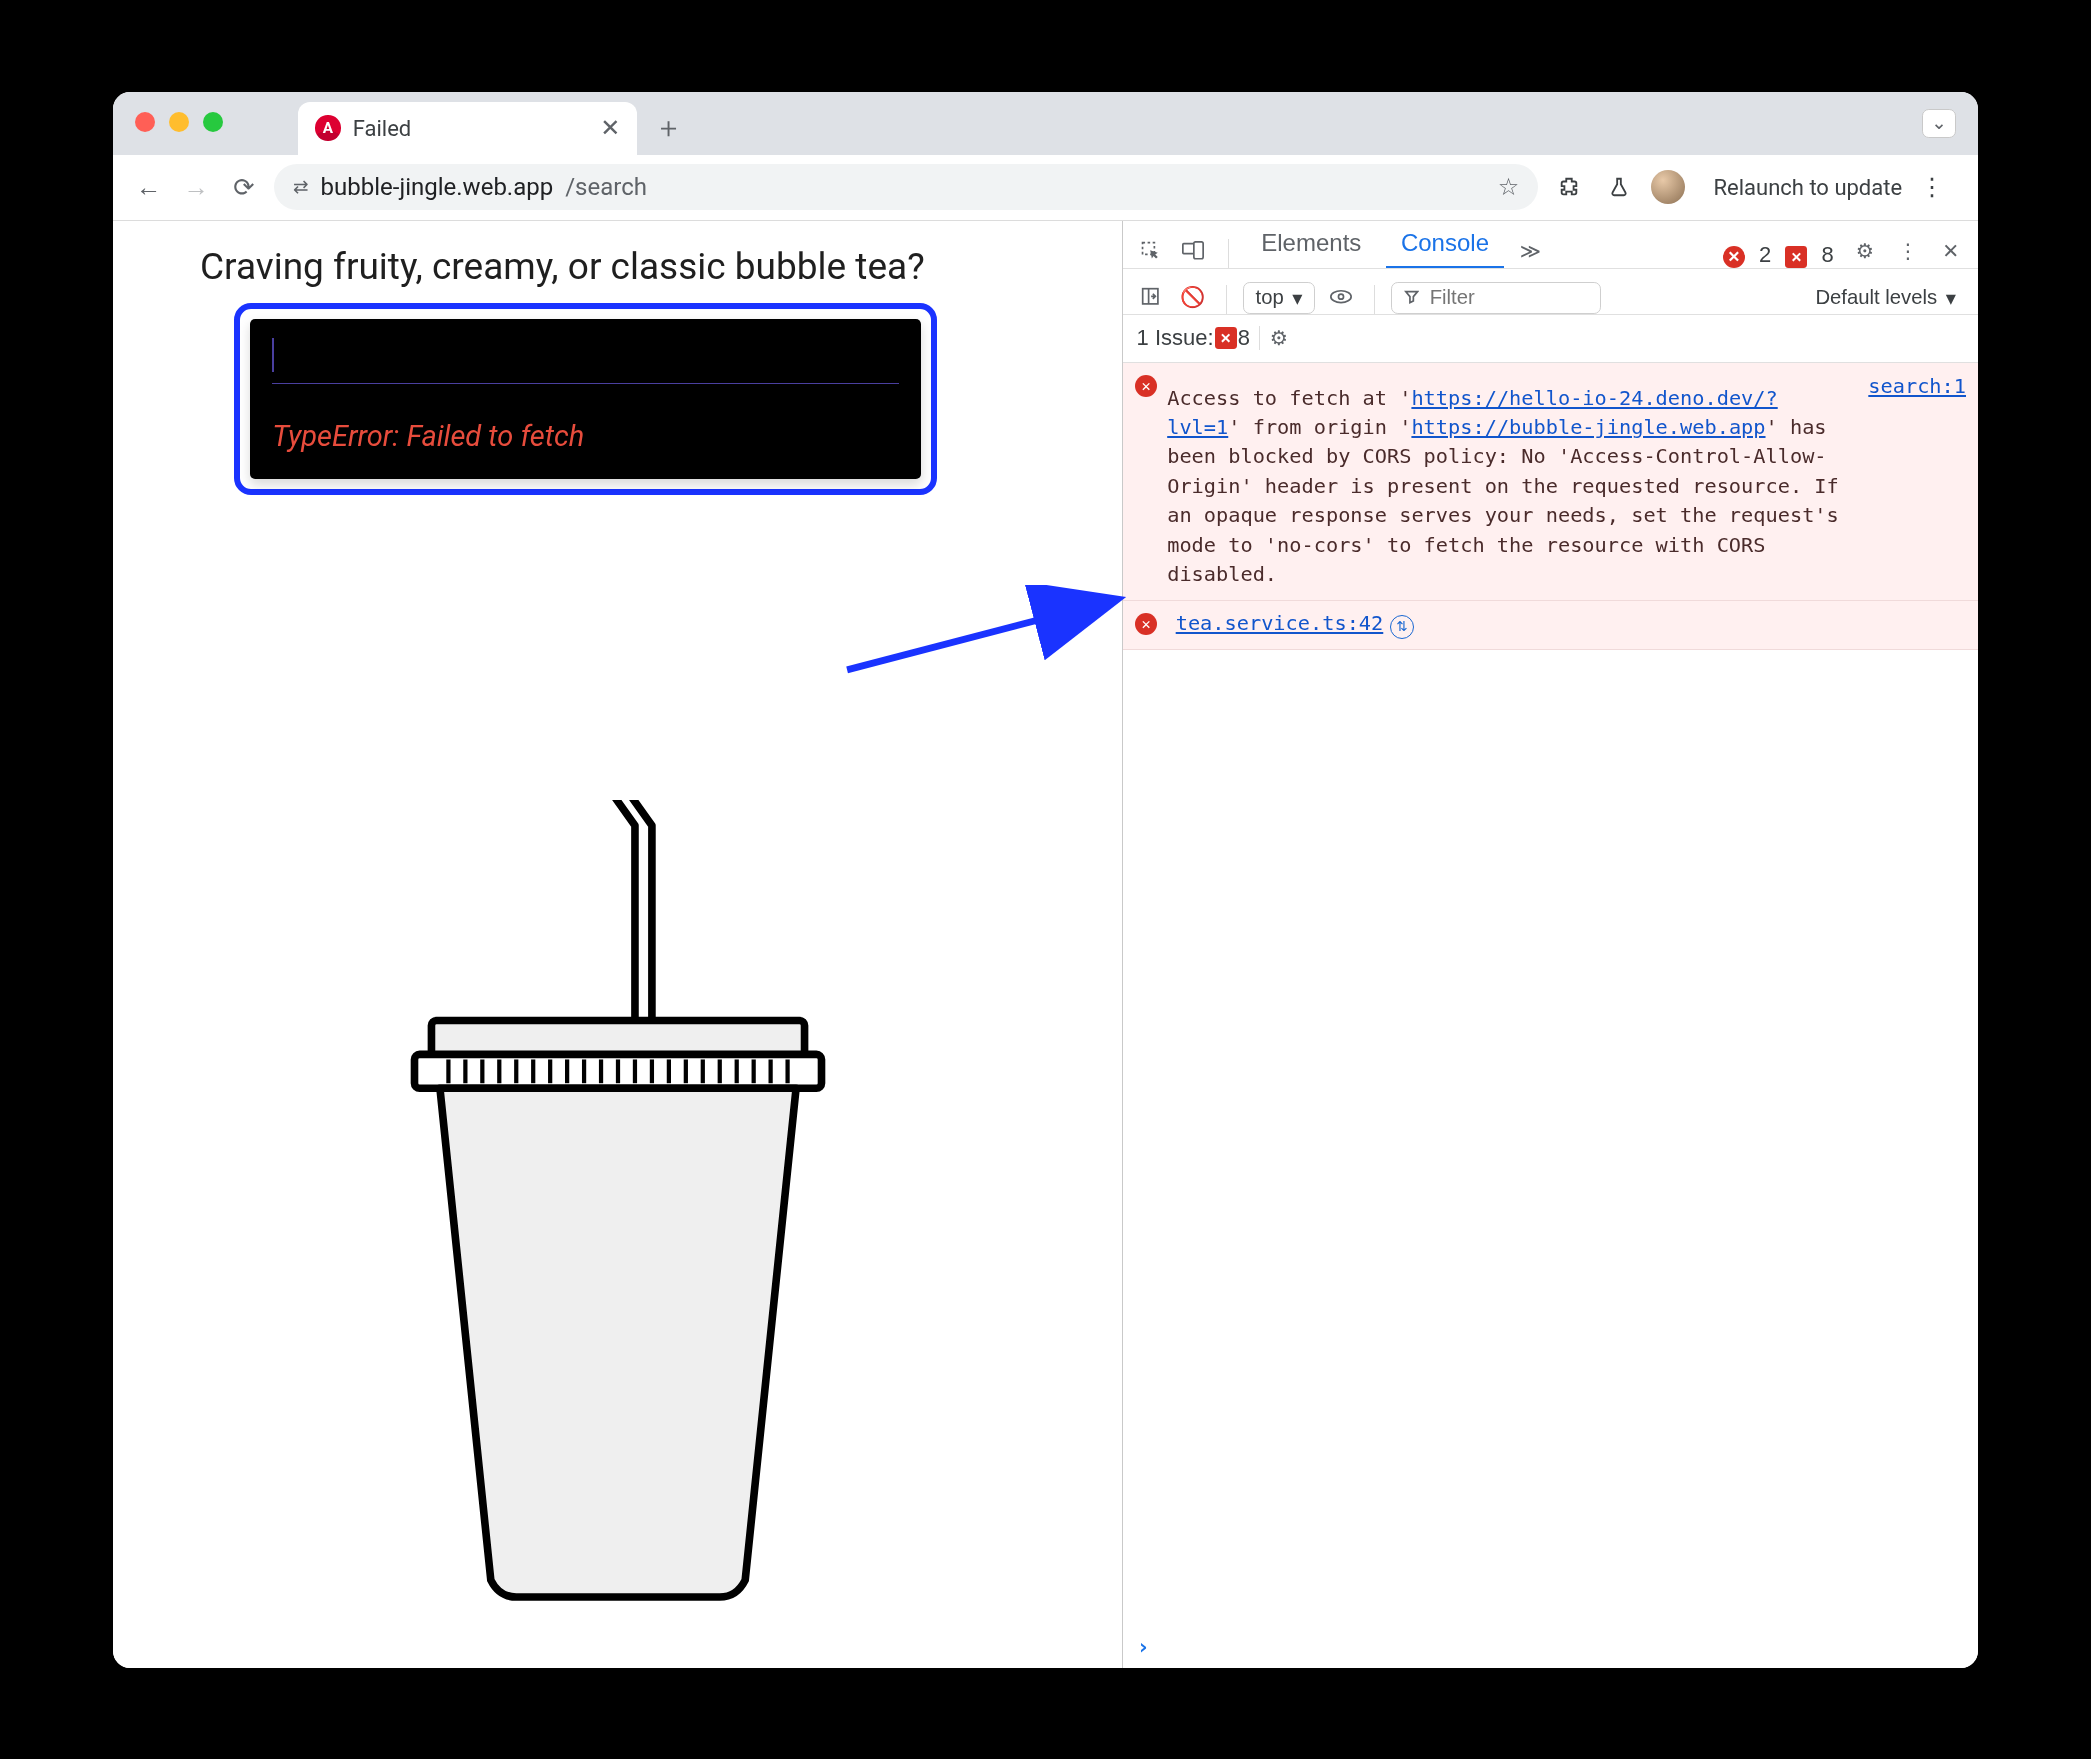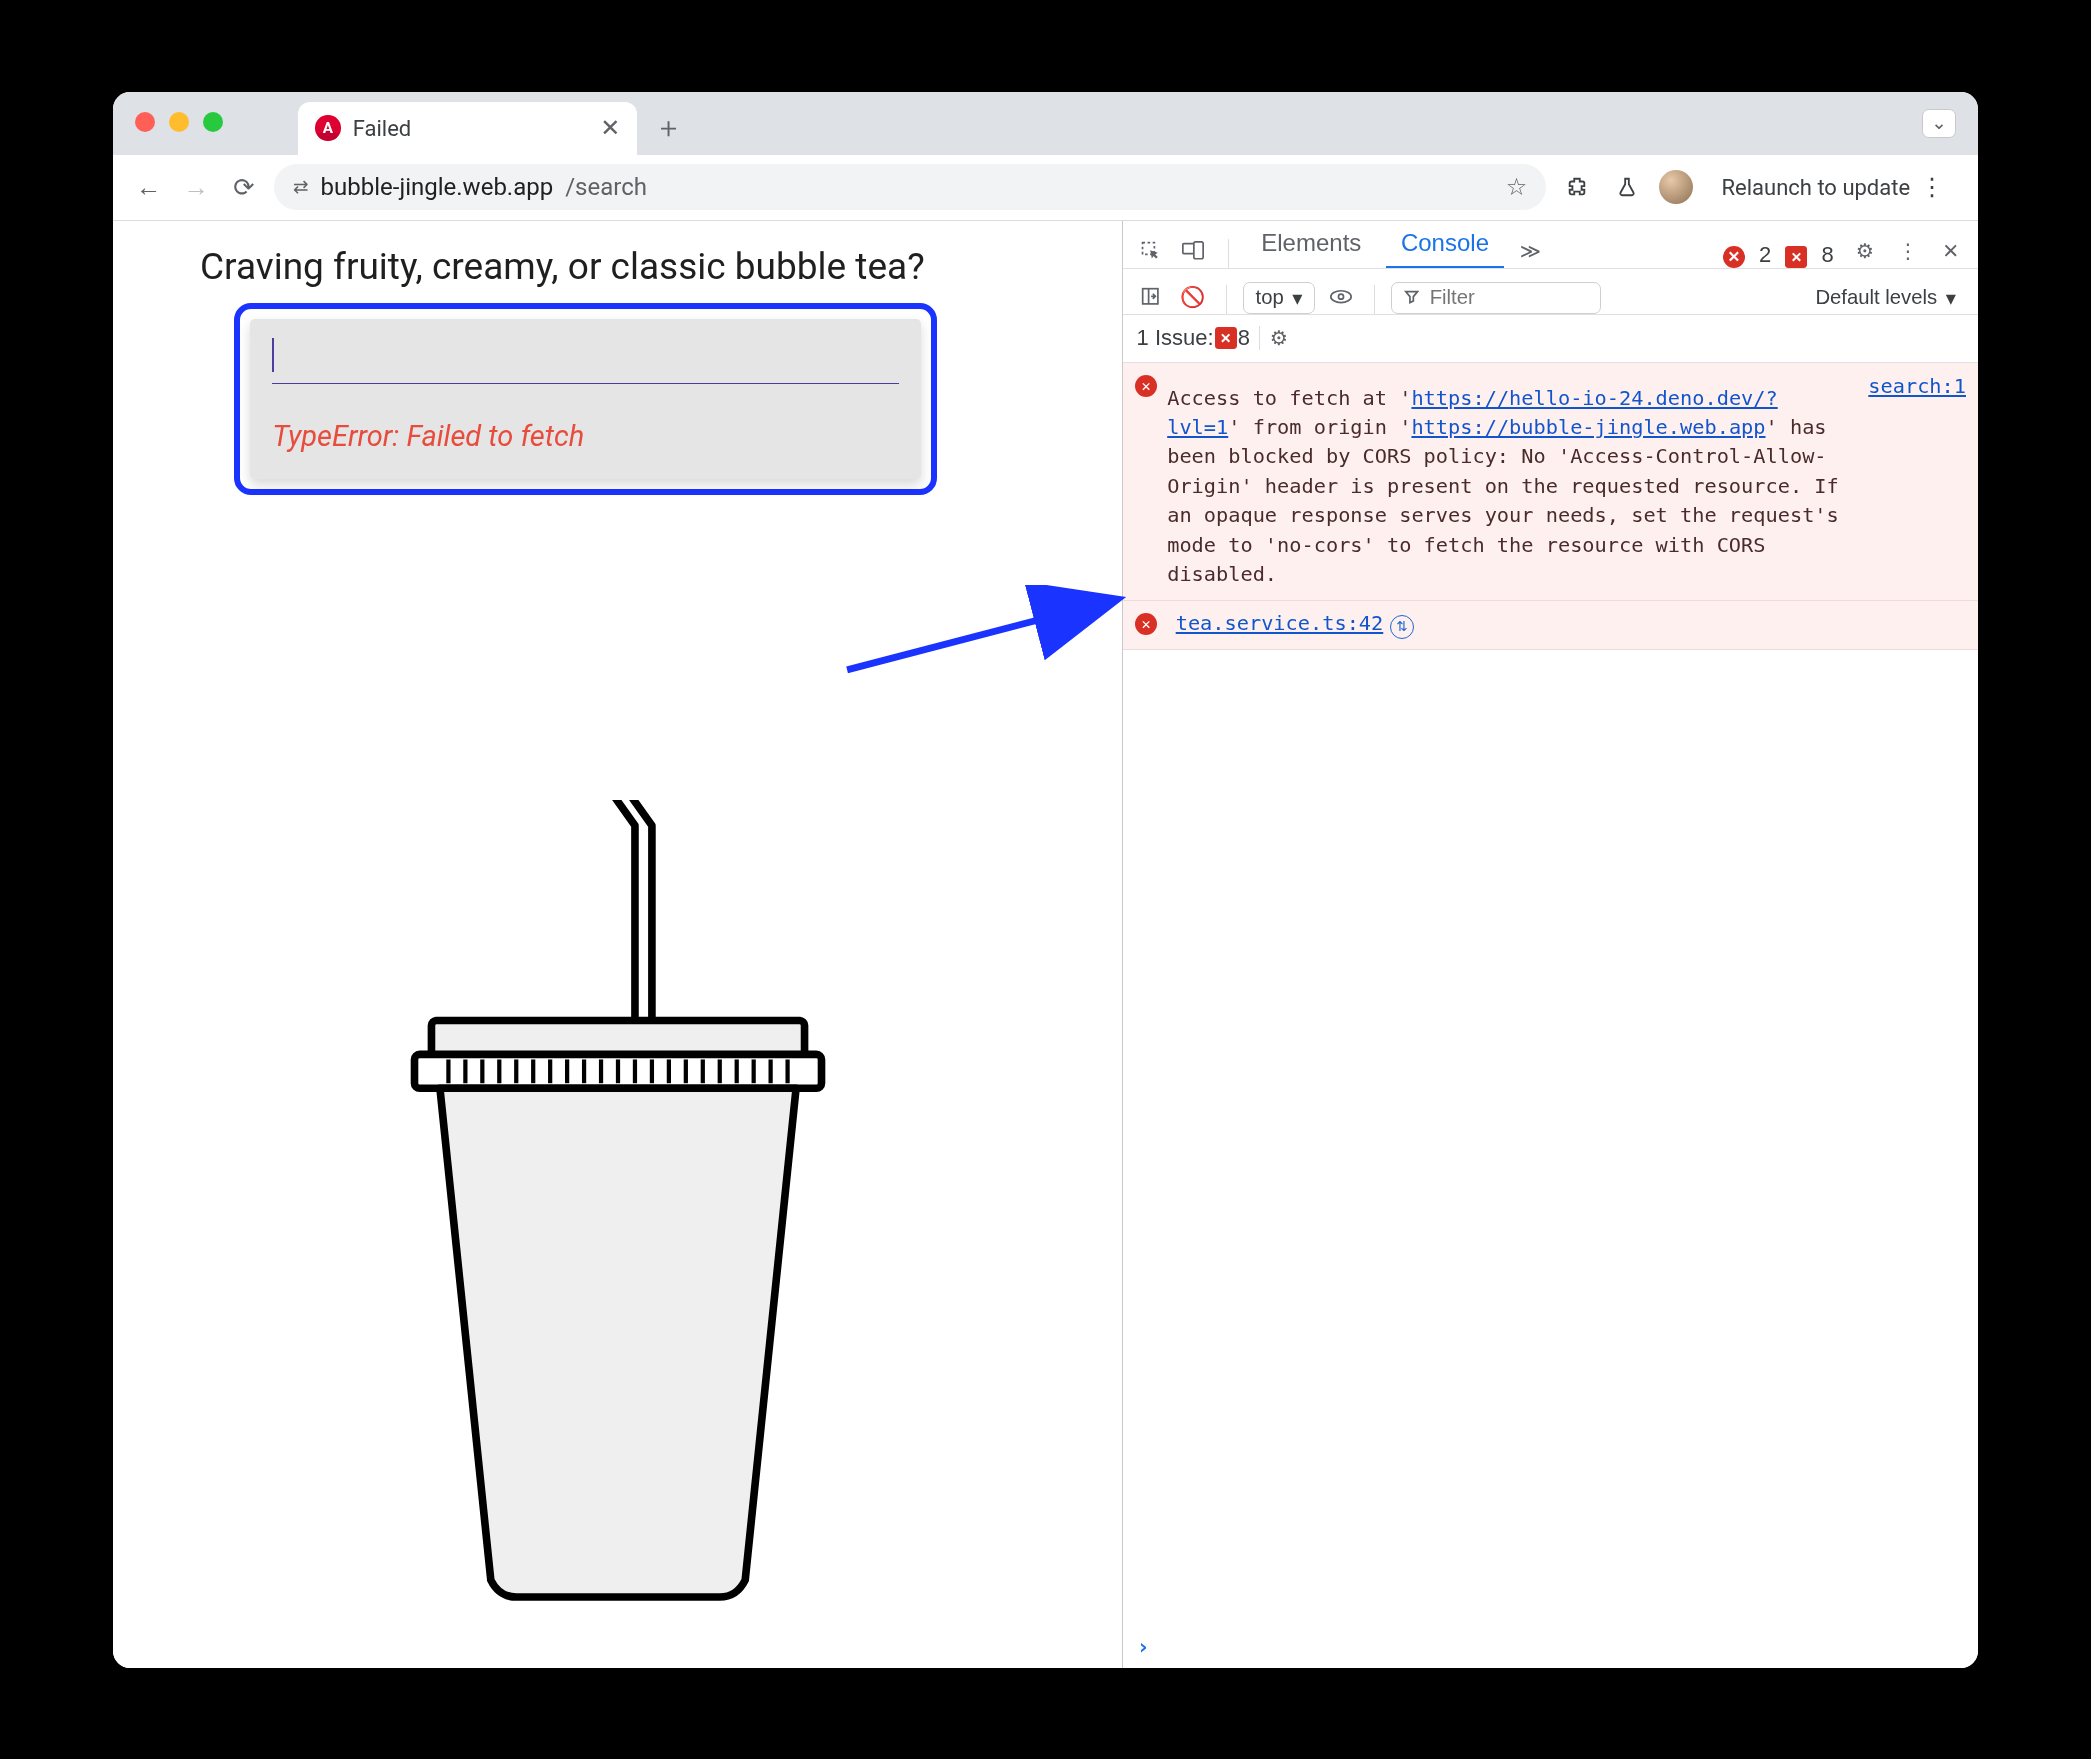--- a/index.html
+++ b/index.html
@@ -118,21 +118,21 @@
   .urlbox .star{margin-left:auto;font-size:24px;color:#5f6368;}
   .tb-icon{
     width:36px;height:36px;display:flex;align-items:center;justify-content:center;
     color:#3c4043;font-size:22px;
   }
   .avatar{
     width:34px;height:34px;border-radius:50%;
     background:radial-gradient(circle at 35% 30%, #e8c9a8, #8b6f52);
   }
   .relaunch{
-    height:41px;padding:0 15.3px;display:flex;align-items:center;gap:10px;
+    height:41px;padding:0 15.3px;display:flex;align-items:center;gap:18px;
     font-size:22px;color:#3c4043;border-radius:6.8px;
   }
   .relaunch .dots{font-size:24px;}
 
   
   .content{
     flex:1;display:flex;min-height:0;
   }
   .page{
     width:1009px;
@@ -147,21 +147,21 @@
     margin:0 0 15.3px 0;
   }
   .card-wrap{
     border:6.8px solid var(--highlight);
     border-radius:17px;
     padding:10.2px;
     width:703px;
     margin-left:34px;
   }
   .card{
-    background:#e5e5e5;
+    background:#000000;
     border-radius:5.1px;
     box-shadow:0 5.1px 12px rgba(0,0,0,.15);
     overflow:hidden;
   }
   .card .search{
     height:80px;position:relative;padding:24px 22px 0 22px;
   }
   .card .search input{
     width:100%;height:41px;border:none;background:transparent;
     border-bottom:1.7px solid #4a3f9f;

